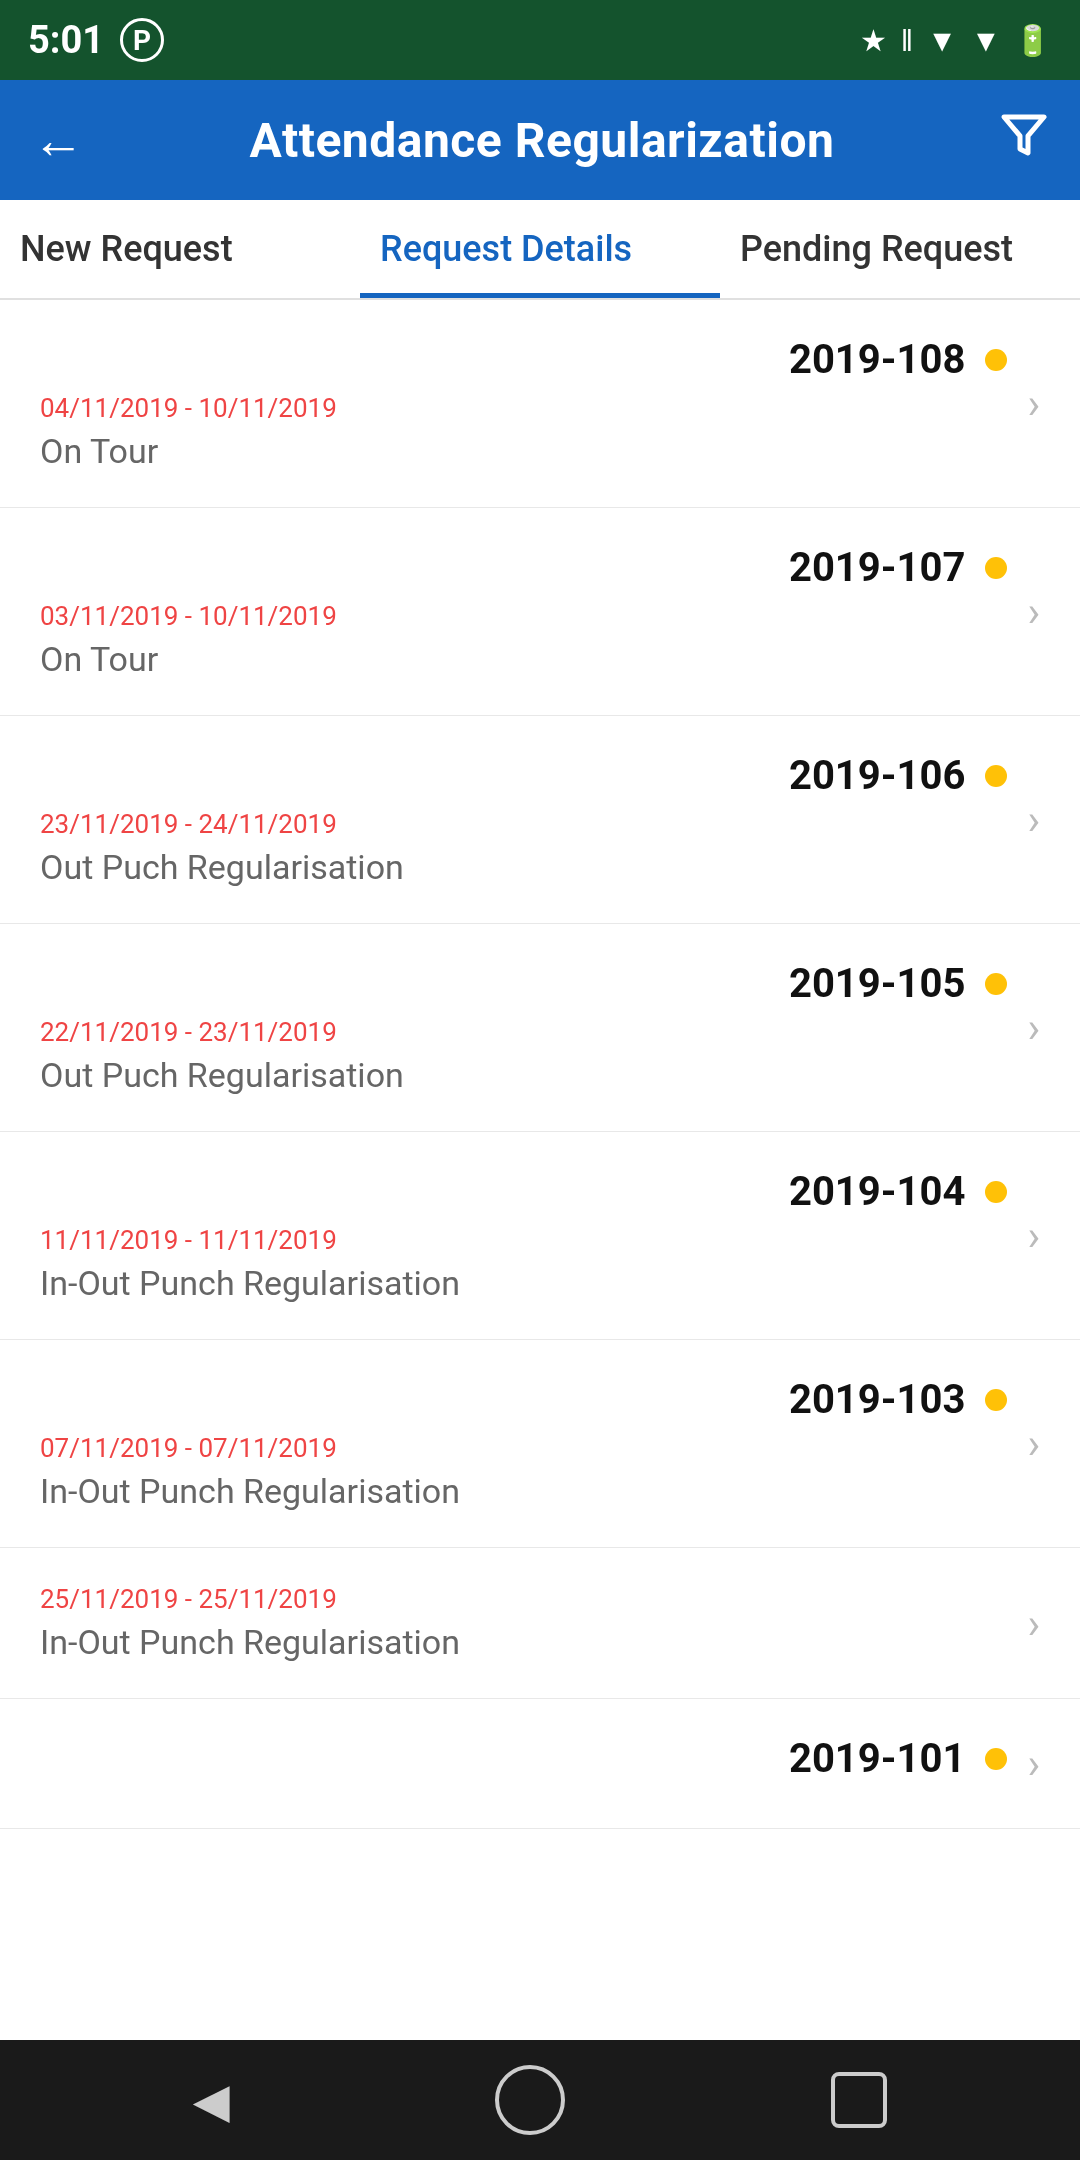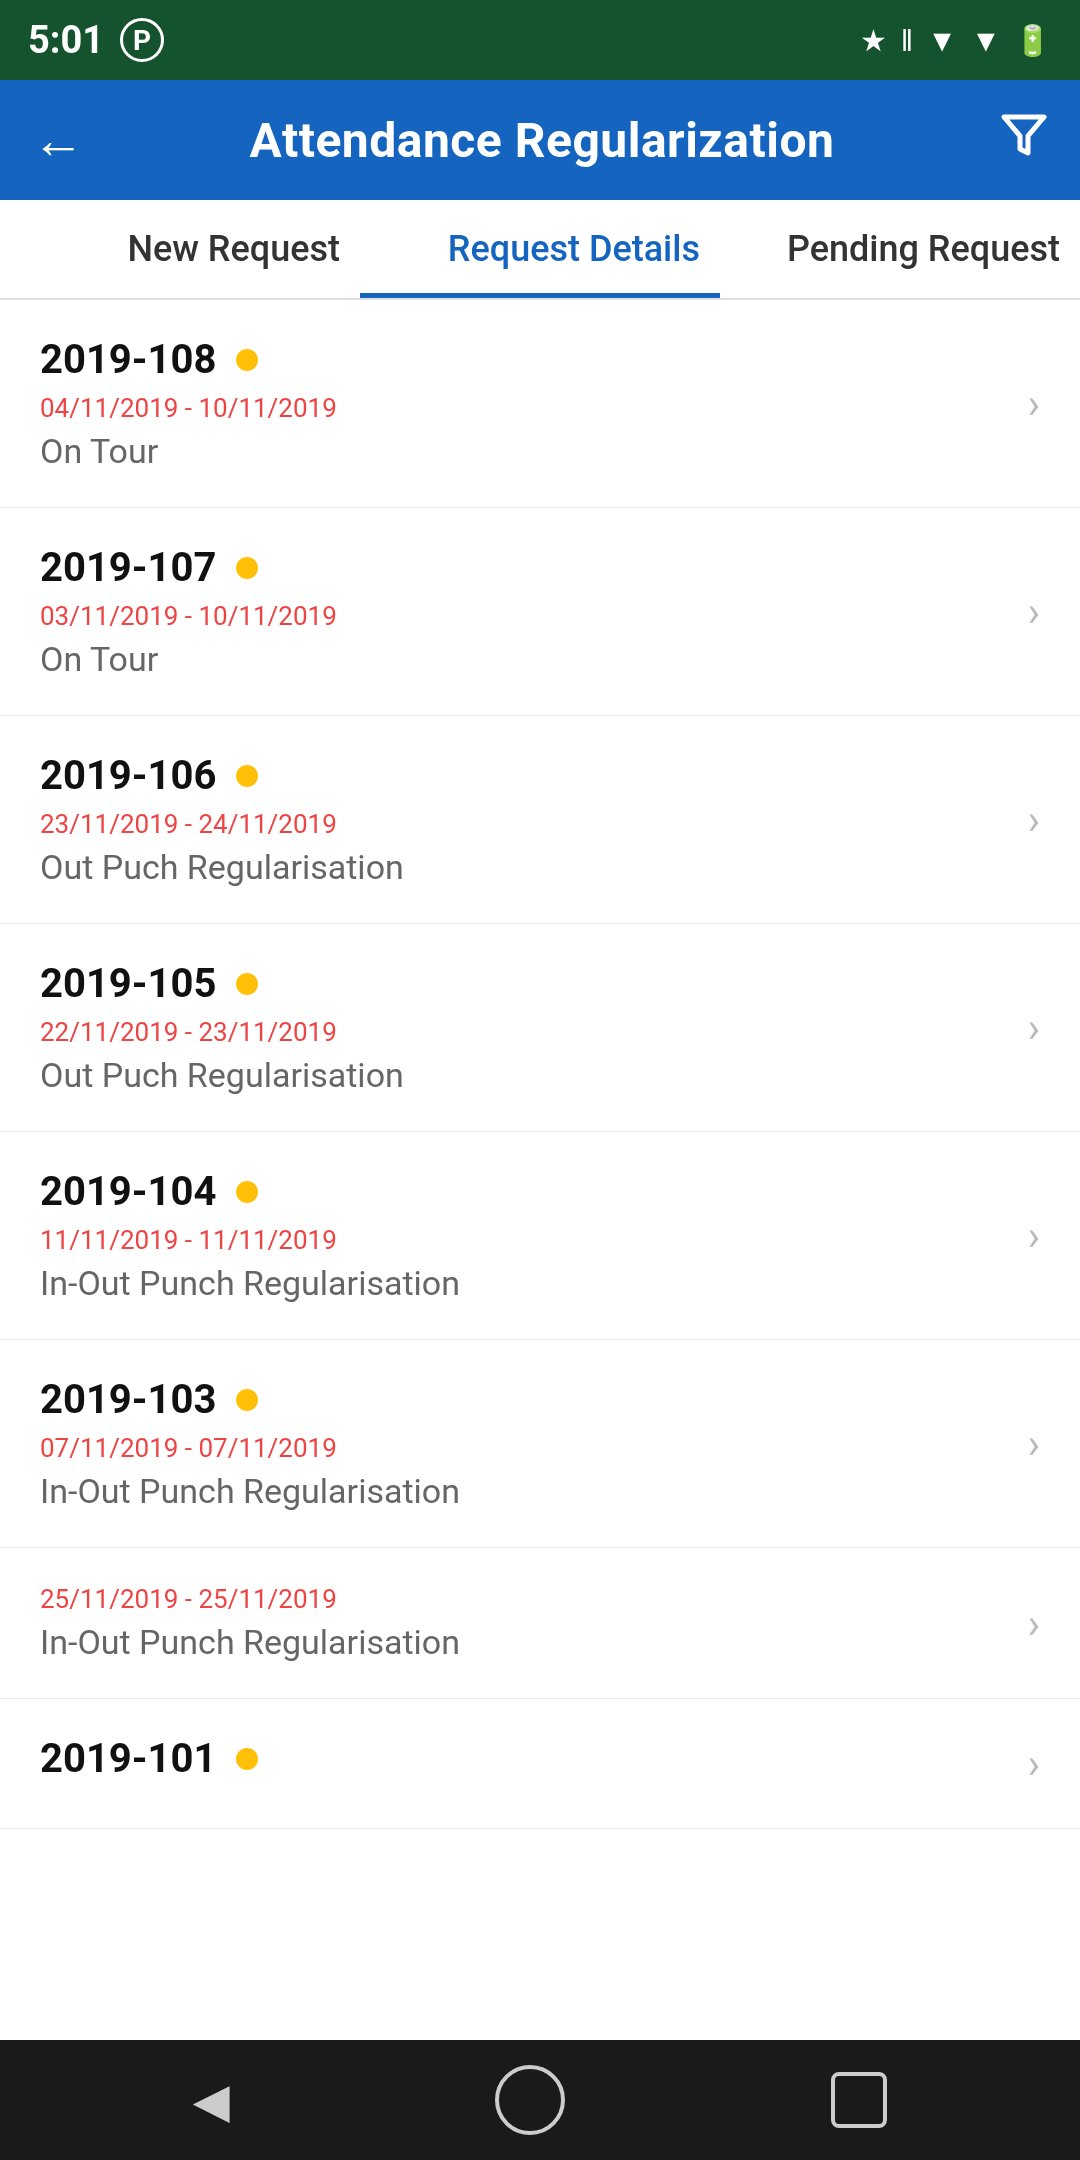--- a/index.html
+++ b/index.html
@@ -90,21 +90,21 @@
       display: flex;
       align-items: stretch;
       border-bottom: 2px solid #e0e0e0;
       background: #fff;
       height: 100px;
     }
     .tab-item {
       flex: 1;
       display: flex;
       align-items: center;
-      justify-content: flex-end;
+      justify-content: flex-start;
       font-size: 36px;
       font-weight: 500;
       color: #333;
       cursor: pointer;
       position: relative;
       padding: 0 20px;
     }
     .tab-item.active {
       color: #1565C0;
     }
@@ -132,20 +132,21 @@
       cursor: pointer;
     }
     .request-item-content {
       flex: 1;
     }
     .request-id-row {
       display: flex;
       align-items: center;
       gap: 20px;
       margin-bottom: 10px;
+      justify-content: flex-end;
     }
     .request-id {
       font-size: 40px;
       font-weight: bold;
       color: #111;
     }
     .status-dot {
       width: 22px;
       height: 22px;
       border-radius: 50%;

